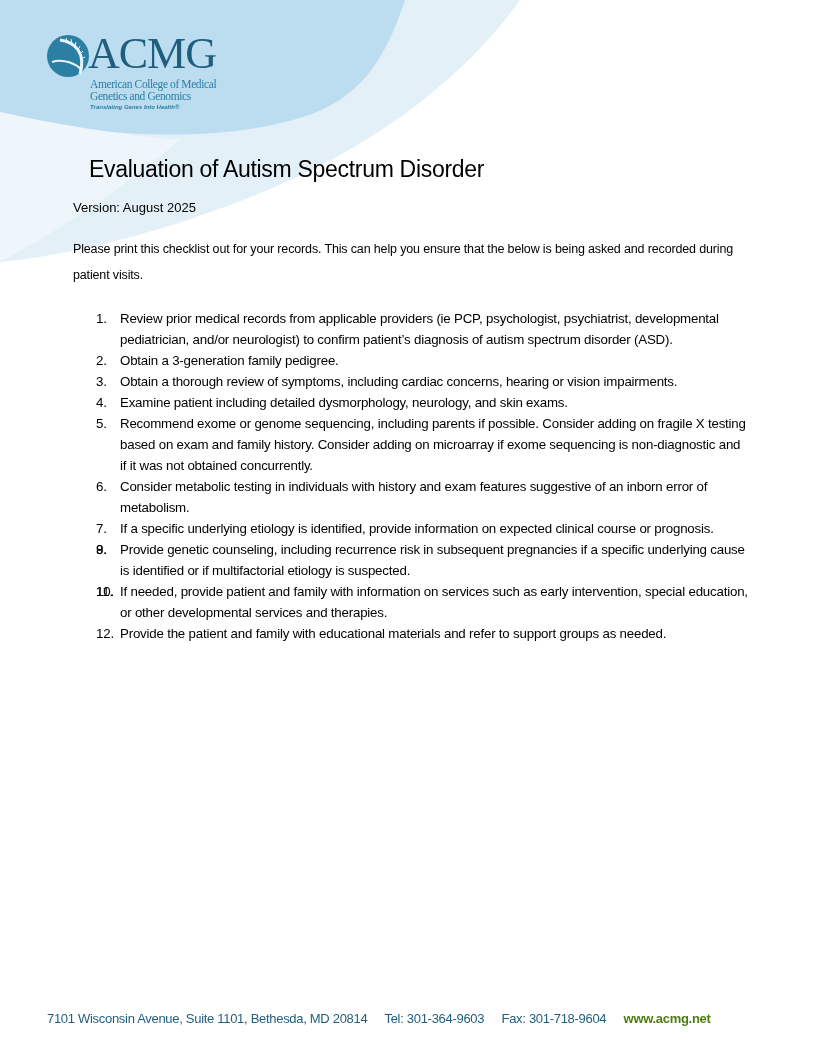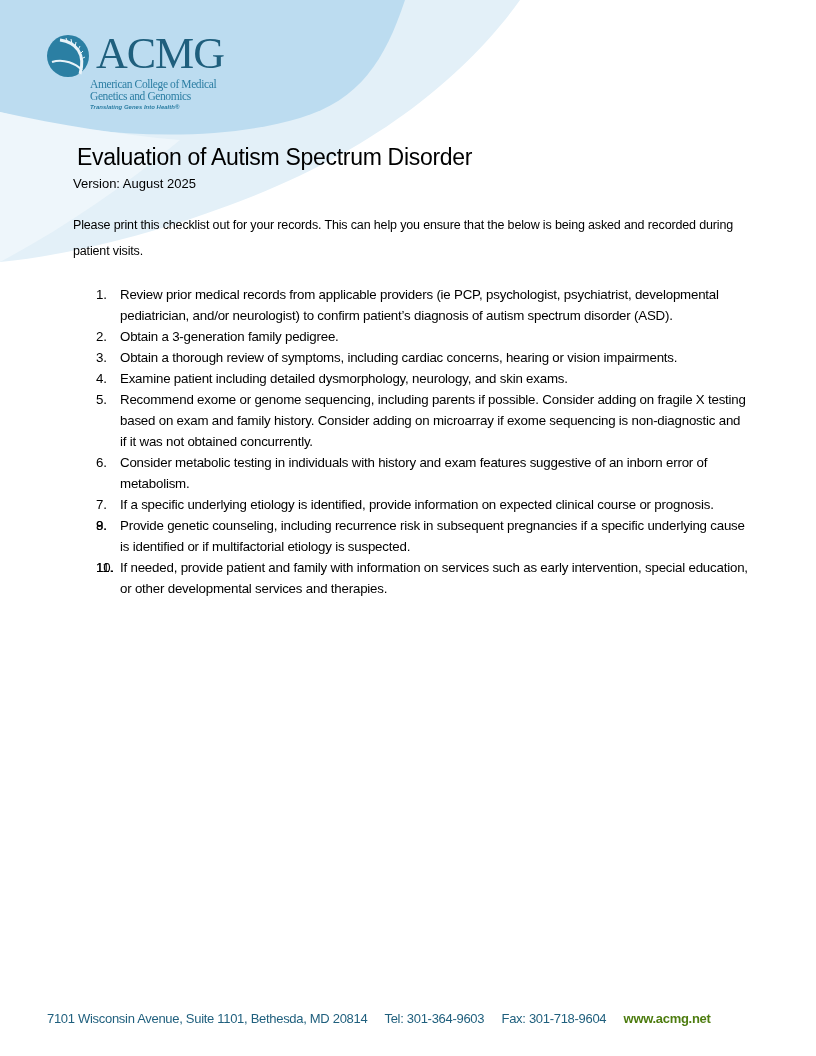--- a/index.html
+++ b/index.html
@@ -10,33 +10,32 @@
       color: #000;
     }
     .bg { position: absolute; left: 0; top: 0; width: 816px; height: 300px; z-index: 0; }
     .logo { position: absolute; left: 46px; top: 34px; z-index: 2; }
     .logo-mark { position: absolute; left: 0; top: 0; width: 44px; height: 44px; }
     .logo-word {
       position: absolute; left: 42px; top: -4px;
       font-family: "Liberation Serif", "DejaVu Serif", serif;
       font-size: 44px; color: #1f5f7d; letter-spacing: -1px; white-space: nowrap;
       line-height: 48px;
-      margin-left: 8px;
     }
     .logo-sub {
       position: absolute; left: 44px; top: 44px; width: 200px;
       font-family: Liberation Serif, serif;
       font-size: 11.5px; line-height: 12px; color: #2c7ea3; letter-spacing: -0.4px;
     }
     .logo-tag {
       position: absolute; left: 44px; top: 70px; white-space: nowrap;
       font-size: 6px; font-style: italic; font-weight: bold; color: #2c7ea3;
     }
     .content { position: absolute; left: 73px; top: 138px; width: 680px; z-index: 2; }
-    .title { font-size: 23px; margin: 4px; line-height: 30px; font-weight: normal; letter-spacing: -0.3px; }
+    .title { font-size: 23px; margin: 16px; line-height: 30px; font-weight: normal; letter-spacing: -0.3px; }
     .version { font-size: 13px; margin: 0; line-height: 16px; }
     .intro { font-size: 12.5px; line-height: 26px; margin: 20px 0 0 0; width: 675px; letter-spacing: -0.15px; }
     ol.checklist { margin: 20px 0 0 0; padding: 0; list-style: none; width: 675px; }
     ol.checklist li {
       position: relative; padding-left: 47px; font-size: 13.3px; line-height: 21px; letter-spacing: -0.2px;
     }
     ol.checklist li .num { position: absolute; left: 23px; top: 0; }
     ol.checklist li.two-digit .num { left: 23px; }
     .footer {
       position: absolute; left: 47px; top: 1011px; width: 730px; white-space: nowrap;
@@ -85,20 +84,21 @@
       <li><span class="num">2.</span><span>Obtain a 3-generation family pedigree.</span></li>
       <li><span class="num">3.</span><span>Obtain a thorough review of symptoms, including cardiac concerns, hearing or vision impairments.</span></li>
       <li><span class="num">4.</span><span>Examine patient including detailed dysmorphology, neurology, and skin exams.</span></li>
       <li><span class="num">5.</span><span>Recommend exome or genome sequencing, including parents if possible.  Consider adding on fragile X testing based on exam and family history.  Consider adding on microarray if exome sequencing is non-diagnostic and if it was not obtained concurrently.</span></li>
       <li><span class="num">6.</span><span>Consider metabolic testing in individuals with history and exam features suggestive of an inborn error of metabolism.</span></li>
       <li><span class="num">7.</span><span>If a specific underlying etiology is identified, provide information on expected clinical course or prognosis.</span></li>
       <li><span class="num">8.</span></li>
       <li><span class="num">9.</span><span>Provide genetic counseling, including recurrence risk in subsequent pregnancies if a specific underlying cause is identified or if multifactorial etiology is suspected.</span></li>
       <li class="two-digit"><span class="num">10.</span></li>
       <li class="two-digit"><span class="num">11.</span><span>If needed, provide patient and family with information on services such as early intervention, special education, or other developmental services and therapies.</span></li>
+      <li class="two-digit"><span class="num">12.</span><span>Provide the patient and family with educational materials and refer to support groups as needed.</span></li>
     </ol>
 </div>
 
 <div class="footer">
   <span>7101 Wisconsin Avenue, Suite 1101, Bethesda, MD 20814</span>
   <span>Tel: 301-364-9603</span>
   <span>Fax: 301-718-9604</span>
   <span class="web">www.acmg.net</span>
 </div>
 

